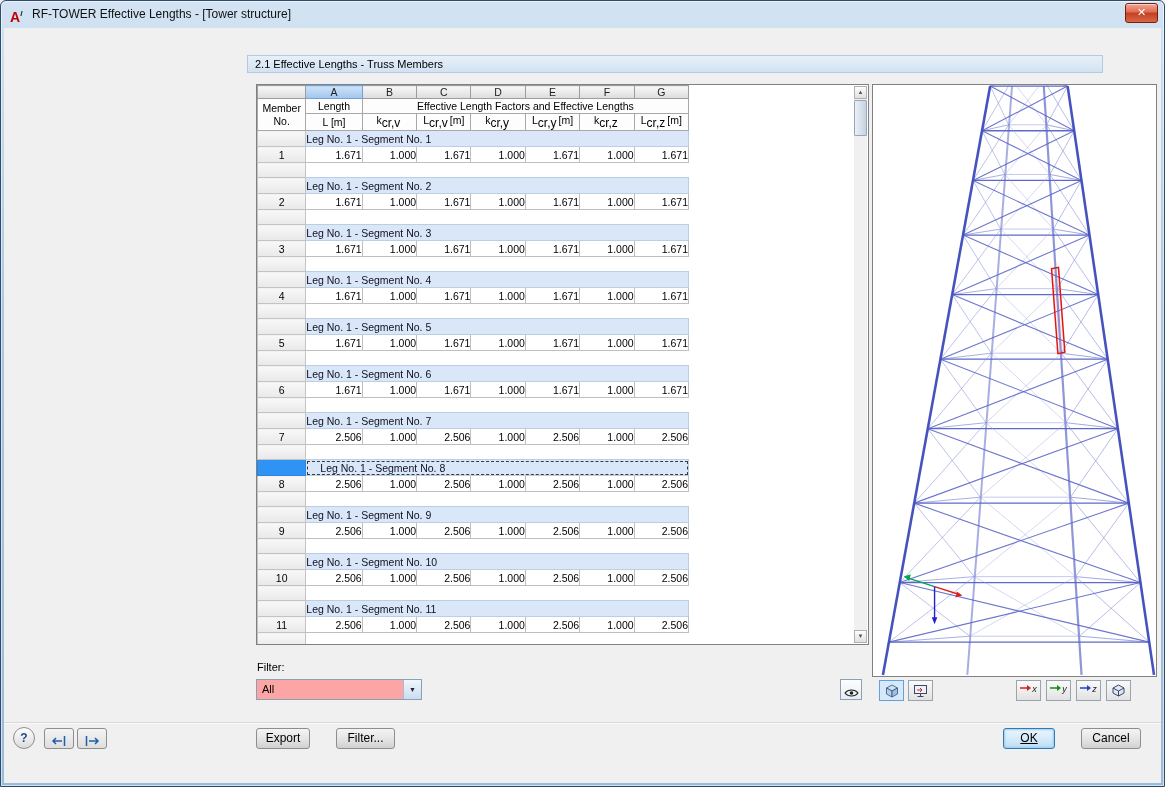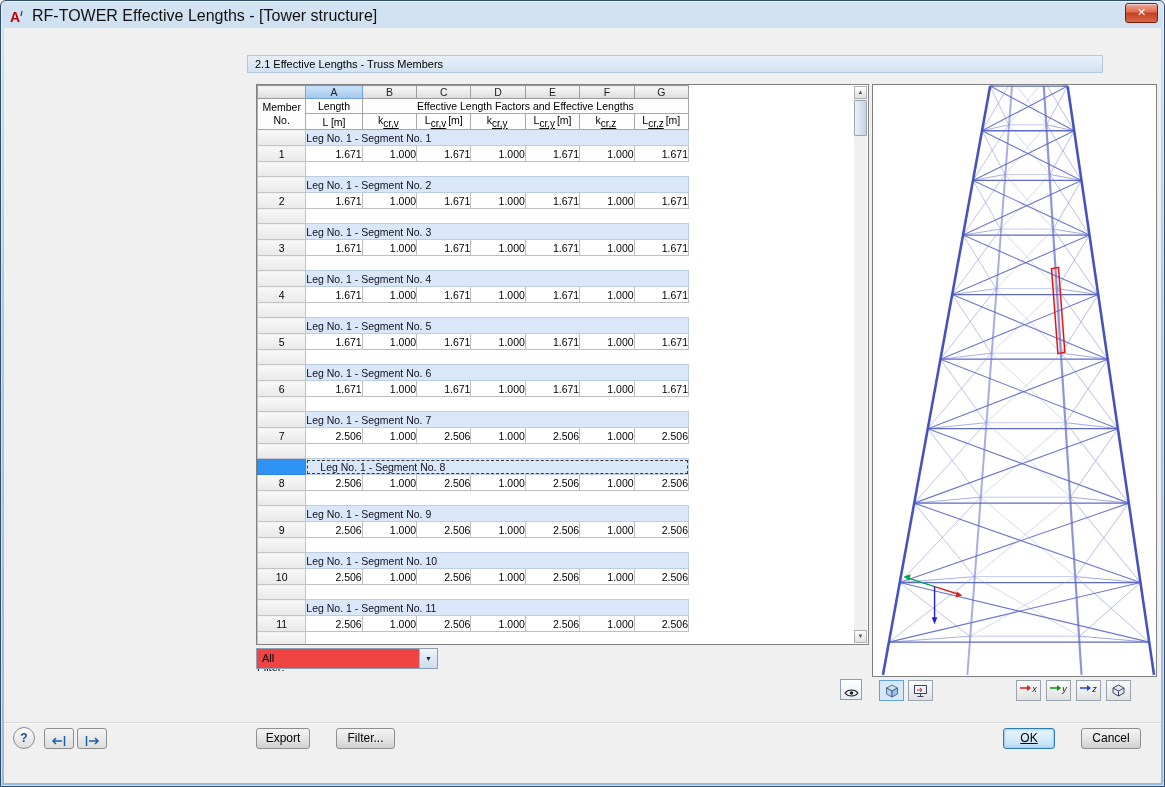--- a/index.html
+++ b/index.html
@@ -2,21 +2,21 @@
 <html><head>
 <meta charset="utf-8">
 <style>
   html,body{margin:0;padding:0;background:#888;font-family:"Liberation Sans",sans-serif;}
   .window{position:relative;width:1165px;height:787px;overflow:hidden;background:#f0f0f0;}
   .frame{position:absolute;inset:0;background:linear-gradient(180deg,#d3e3f3,#aac7e3 40%,#9bbbda);
          border:1px solid #2e4d6b;border-radius:6px 6px 0 0;box-shadow:inset 0 0 0 1px rgba(255,255,255,.55);box-sizing:border-box;}
   .titlebar{position:absolute;left:0;top:0;width:1165px;height:44px;}
   .app-icon{position:absolute;left:10px;top:5px;width:17px;height:17px;color:#c00000;font-weight:bold;font-size:14px;line-height:17px;}
   .app-icon sup{font-size:8px;color:#333;font-style:italic;}
-  .title-text{position:absolute;left:32px;top:7px;font-size:16px;color:#111;}
+  .title-text{position:absolute;left:32px;top:7px;font-size:12px;color:#111;}
   .close-btn{position:absolute;right:7px;top:3px;width:31px;height:18px;border:1px solid #7e1c0a;border-radius:3px;
              background:linear-gradient(#f0a795,#e06b4f 45%,#c33f1f 50%,#d6694a);color:#fff;text-align:center;
              font-size:11px;line-height:16px;box-shadow:inset 0 1px 0 rgba(255,255,255,.5);cursor:default;}
   .client-bg{position:absolute;left:4px;top:28px;width:1157px;height:755px;background:#f0f0f0;}
   .menubar{position:absolute;left:4px;top:28px;width:1157px;height:22px;background:#f4f6f8;border-bottom:1px solid #dcdcdc;box-sizing:border-box;}
   .menu-item{display:inline-block;padding:3px 9px;font-size:12px;color:#111;}
   
   .navigator{position:absolute;left:8px;top:55px;width:236px;height:660px;background:#fff;border:1px solid #828f9c;box-sizing:border-box;
              font-size:11px;color:#111;padding-top:4px;}
   .tree-root{padding:1px 4px;}
@@ -28,40 +28,40 @@
   .section-header{position:absolute;left:247px;top:55px;width:856px;height:18px;background:linear-gradient(#e7f0fa,#d2e2f2);
                   border:1px solid #b3c9e0;box-sizing:border-box;font-size:11px;color:#000;line-height:16px;padding-left:7px;}
   
   .table-wrapper{position:absolute;left:256px;top:84px;width:613px;height:561px;background:#fff;border:1px solid #808080;box-sizing:border-box;overflow:hidden;}
   table.grid{border-collapse:collapse;table-layout:fixed;width:432px;}
   table.grid th,table.grid td{padding:0;font-size:10.5px;font-weight:normal;overflow:hidden;white-space:nowrap;}
   .letter-row th{height:12px;background:linear-gradient(#f8f8f8,#dcdcdc);border:1px solid #9d9d9d;font-size:10px;color:#222;text-align:center;}
   .letter-row th.selected{background:linear-gradient(#cde2f8,#a0c6ee);border-color:#76a1cf;}
   tr.h1 th,tr.h2 th{height:14px;background:#fdfdfd;border:1px solid #a8a8a8;text-align:center;color:#000;}
   th.member-head div{line-height:13px;}
-  th.factor sub{font-size:10px;text-decoration:underline;}
+  th.factor sub{font-size:12px;}
   th.factor .unit{margin-left:2px;}
   .member-cell{background:linear-gradient(#f8f8f8,#e9e9e9);border:1px solid #c3c3c3;text-align:center;color:#000;}
   .member-cell.sel-member{background:#2f93f5;border-color:#2b84dd;}
   .group-band{background:#d9e7f8;border:1px solid #bccee4;padding-left:3px;color:#101020;text-align:left;}
   .group-band.sel-band{outline:1px dashed #3a3a3a;outline-offset:-2px;padding-left:14px;}
   .value-cell{background:#fff;border:1px solid #bfbfbf;text-align:right;padding-right:3px;color:#000;}
   .spacer-cell{background:#fff;border:none;}
   tr.row-group td,tr.row-data td{height:15px;}
   tr.row-spacer td{height:14px;}
   
   .scrollbar{position:absolute;top:1px;right:1px;width:13px;height:557px;background:#f0f0f0;}
   .sb-btn{position:absolute;left:0;width:13px;height:13px;background:linear-gradient(#fdfdfd,#e0e0e0);border:1px solid #b0b0b0;
           box-sizing:border-box;font-size:6px;color:#555;text-align:center;line-height:11px;}
   .sb-up{top:0;} .sb-down{bottom:0;}
   .sb-thumb{position:absolute;left:0;top:14px;width:13px;height:36px;background:linear-gradient(90deg,#eaf0f6,#c6d2e0);
             border:1px solid #97a5b7;box-sizing:border-box;border-radius:1px;}
   
   .filter-label{position:absolute;left:257px;top:661px;font-size:11px;color:#000;}
-  .combo{position:absolute;left:256px;top:648px;width:182px;height:21px;background:#ef4444;border:1px solid #8ba0b5;box-sizing:border-box;}
+  .combo{position:absolute;left:256px;top:679px;width:166px;height:21px;background:#fca5a5;border:1px solid #8ba0b5;box-sizing:border-box;}
   .combo-text{position:absolute;left:5px;top:3px;font-size:11px;color:#000;}
   .combo-btn{position:absolute;right:0;top:0;width:17px;height:19px;background:linear-gradient(#f0f6fc,#cbdcf0);
              border-left:1px solid #a8bccf;text-align:center;font-size:7px;line-height:19px;color:#223;}
   .note{position:absolute;left:510px;top:662px;font-size:11px;color:#000;line-height:13px;}
   .eye-btn{position:absolute;left:840px;top:679px;width:22px;height:21px;background:linear-gradient(#fdfdfd,#e7edf4);
            border:1px solid #8ba0b5;box-sizing:border-box;text-align:center;padding-top:4px;}
   
   .model-panel{position:absolute;left:872px;top:84px;width:285px;height:593px;background:#fff;border:1px solid #808080;box-sizing:border-box;overflow:hidden;}
   
   .tool-btn{position:absolute;top:680px;width:25px;height:21px;background:linear-gradient(#fafafa,#e2e2e2);border:1px solid #9aa4ae;

